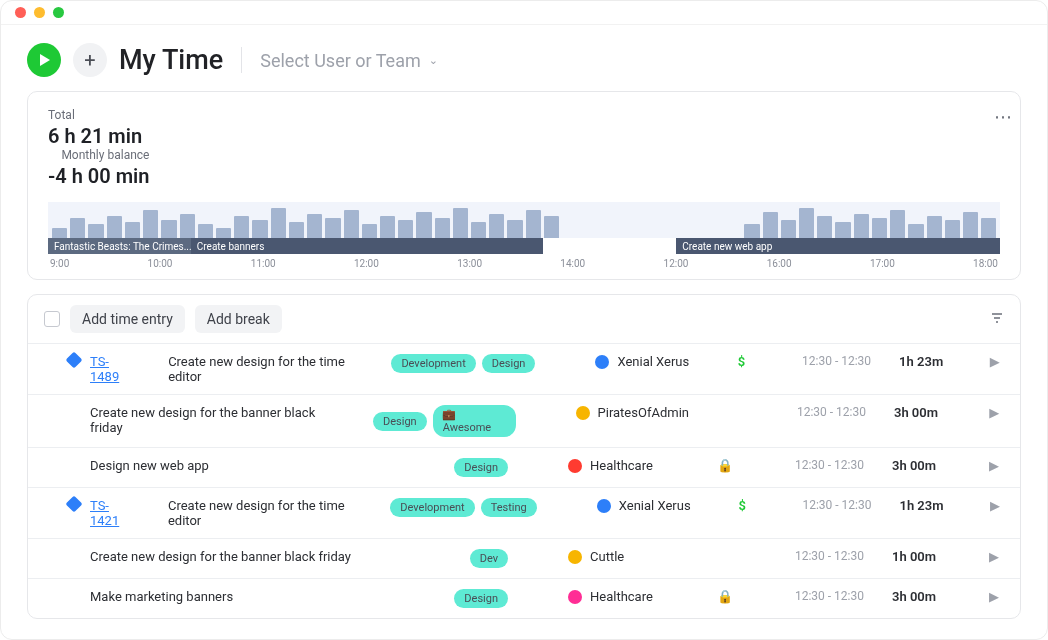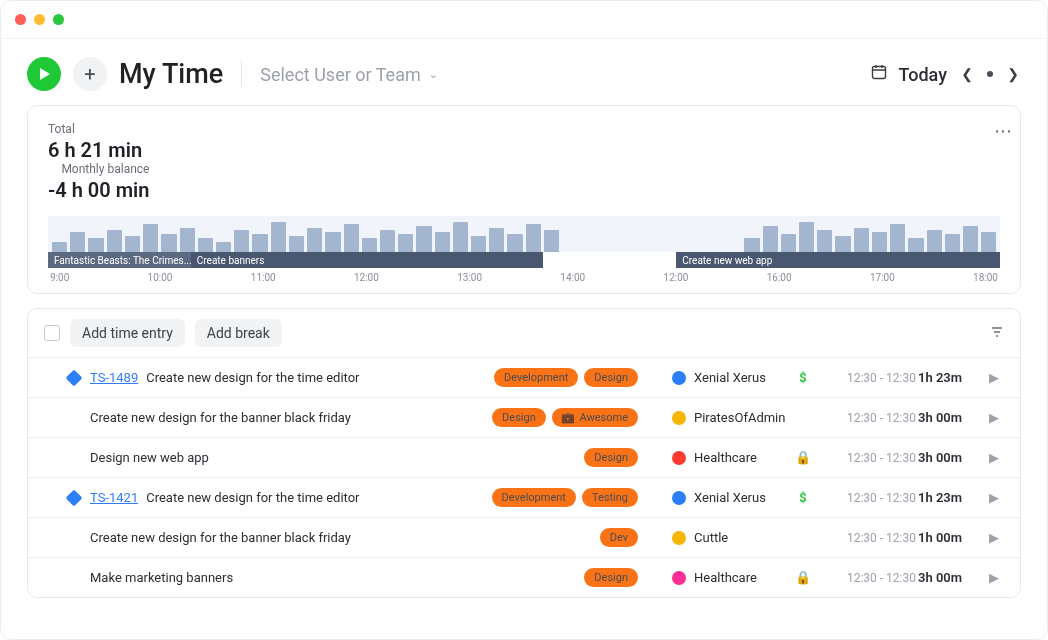--- a/index.html
+++ b/index.html
@@ -38,27 +38,27 @@
   .event.b{background:#4a5770; flex:0 0 37%;}
   .event.gap{background:transparent; flex:0 0 14%;}
   .event.c{background:#4a5770; flex:0 0 34%;}
   .ticks-row { display:flex; justify-content:space-between; font-size:10px; color:#8b8f99; padding:4px 2px 0 2px;}
   
   .entries-card { border:1px solid #e6e7ea; border-radius:10px; overflow:hidden;}
   .entries-header { display:flex; align-items:center; gap:10px; padding:10px 16px; border-bottom:1px solid #eceef1;}
   .checkbox { width:16px; height:16px; border:1.5px solid #c6c9d0; border-radius:3px; cursor:pointer;}
   .soft-btn { background:#f2f3f5; border-radius:6px; padding:6px 12px; font-size:14px; color:#3f424a; cursor:pointer;}
   .sort-icon { margin-left:auto; color:#6a6e78; cursor:pointer;}
-  .entry-row { display:flex; align-items:center; padding:10px 16px 10px 62px; border-bottom:1px solid #eceef1; font-size:13px; color:#2c2e33; gap:2px; position:relative;}
+  .entry-row { display:flex; align-items:flex-start; padding:10px 16px 10px 62px; border-bottom:1px solid #eceef1; font-size:13px; color:#2c2e33; gap:28px; position:relative;}
   .entry-row:last-child{border-bottom:none;}
   .diamond { position:absolute; left:40px; width:12px; height:12px; background:#2d7ff9; transform:rotate(45deg); border-radius:2px;}
   .ticket { color:#2d7ff9; text-decoration:underline; margin-right:6px;}
   .task-title { color:#2c2e33;}
   .tags { margin-left:auto; display:flex; align-items:center; gap:6px;}
-  .tag { background:#f97316; border-radius:12px; padding:3px 10px; font-size:11px; color:#4a4d55;}
+  .tag { background:#5eead4; border-radius:12px; padding:3px 10px; font-size:11px; color:#4a4d55;}
   .tag .brief{ margin-right:4px;}
   .proj { display:flex; align-items:center; gap:8px; width:150px;padding-left:32px;}
   .proj-dot { width:14px; height:14px; border-radius:50%;}
   .icon-col { width:22px; display:flex; justify-content:center; font-size:13px;}
   .time-range { color:#9da1aa; font-size:12px; width:100px; text-align:right;}
   .duration { font-weight:600; width:64px;}
   .play-small { color:#9da1aa; cursor:pointer; width:20px; text-align:center;}
   .chev-down{font-size:11px; color:#9da1aa;}
 </style>
 </head>
@@ -81,34 +81,20 @@
       <div class="plus-btn">
         <span>+</span>
       </div>
       <div class="my-time-title">My Time</div>
       <div class="vdivider"></div>
       <div class="select-user">
         <span>Select User or Team</span>
         <span class="chev-down">⌄</span>
       </div>
       <div class="spacer"></div>
-      <div class="today-ctrl">
-        <span class="cal-icon">
-          <svg width="16" height="16" viewBox="0 0 16 16">
-              <rect x="1.5" y="2.5" width="13" height="12" rx="2" fill="none" stroke="#3a3c42" stroke-width="1.4"></rect>
-              <line x1="1.5" y1="6" x2="14.5" y2="6" stroke="#3a3c42" stroke-width="1.4"></line>
-              <line x1="5" y1="1" x2="5" y2="4" stroke="#3a3c42" stroke-width="1.4"></line>
-              <line x1="11" y1="1" x2="11" y2="4" stroke="#3a3c42" stroke-width="1.4"></line>
-            </svg>
-        </span>
-        <span class="today-text">Today</span>
-        <span class="nav-btn">❮</span>
-        <span class="nav-dot"></span>
-        <span class="nav-btn">❯</span>
-      </div>
     </div>
 
     <div class="card">
       <span class="card-more">⋯</span>
       <div class="card-header">
         <div class="card-col">
           <span class="card-label">Total</span>
           <span class="card-value">6 h 21 min</span>
         </div>
         <div class="card-col card-right" style="margin-right:16px;">

